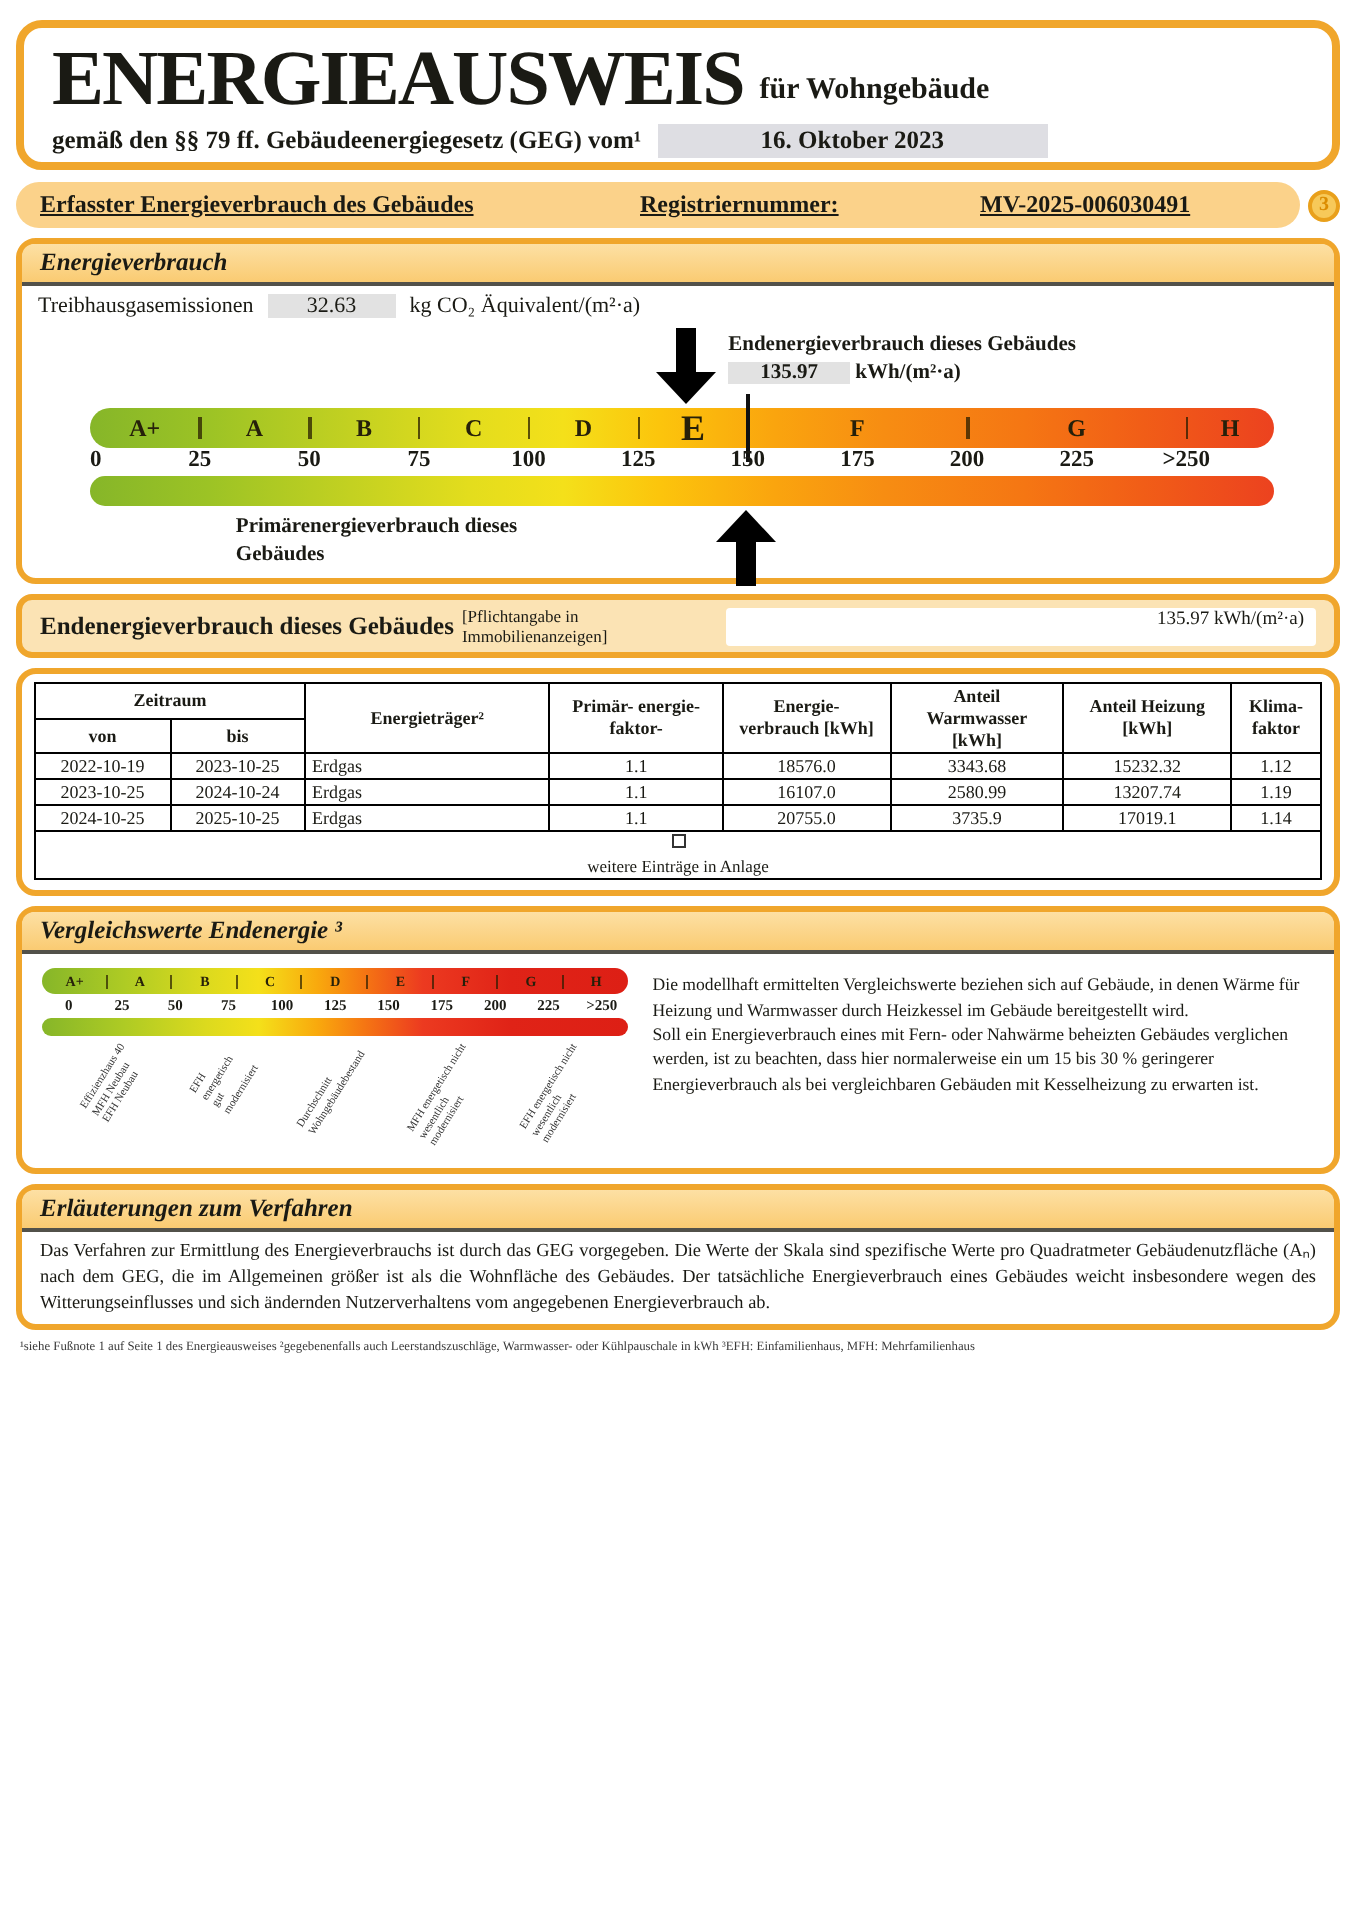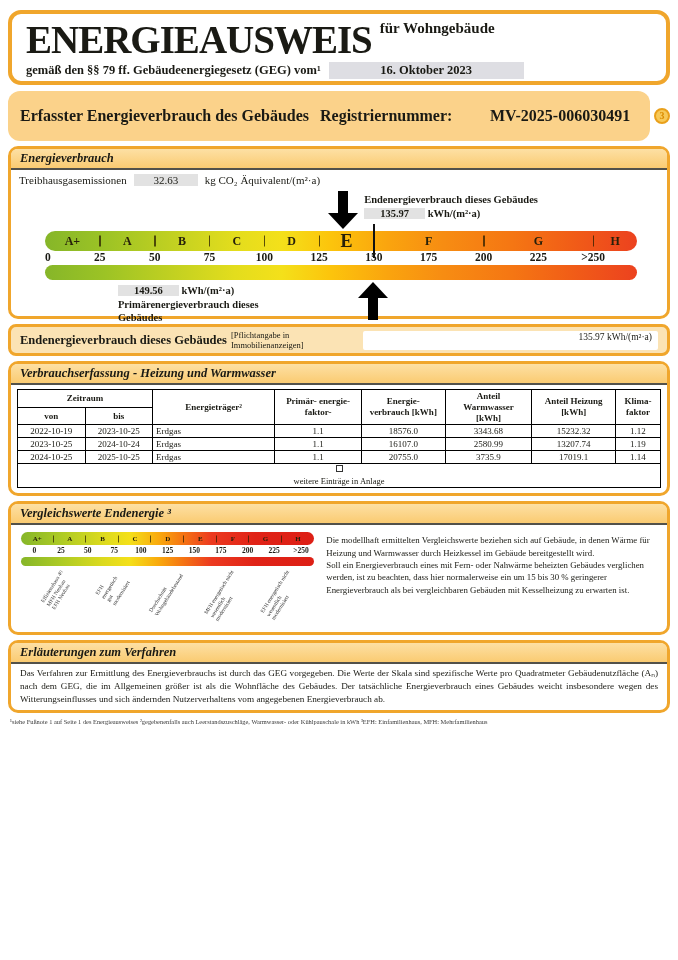--- a/index.html
+++ b/index.html
@@ -16,32 +16,32 @@
     background: linear-gradient(#FDE0A4, #FACB72);
     border-bottom: 2px solid #52514a;
     padding: 2px 9px; font-weight: bold; font-size: 12.5px;
     border-radius: 6px 6px 0 0;
     font-style: italic;
   }
   .grey { background:#E2E2E2; padding: 0 16px; }
 
   
   .title-box { border-width: 4px; border-radius: 13px; margin-top: 10px; padding: 6px 14px 8px; height: 75px; }
-  .title-row { display: flex; gap: 8px; }
+  .title-row { display: flex; align-items: flex-end; gap: 8px; }
   .main-title { font-size: 39px; font-weight: bold; letter-spacing: -1px; line-height: 1; }
   .sub-title { font-size: 15px; font-weight: bold; padding-bottom: 5px; }
   .law-row { margin-top: 3px; font-size: 12.5px; font-weight: bold; display:flex; align-items:center; }
   .date-box { background:#DEDEE3; width: 195px; text-align:center; margin-left: 8px; padding: 1px 0; }
 
   
   .reg-row { display:flex; align-items:center; margin: 6px 8px 0; }
   .reg-bar {
     flex: 1; background:#FBD априори;
-    background:#FBD28A; border-radius: 12px; padding: 16px 12px;
-    display:flex; align-items:center; font-weight:bold; font-size: 16px;
+    background:#FBD28A; border-radius: 12px; padding: 4px 12px;
+    display:flex; align-items:center; font-weight:bold; font-size: 12px; text-decoration: underline;
   }
   .reg-bar .sec { width: 300px; }
   .reg-bar .rlab { width: 170px; }
   .page-badge {
     width: 16px; height: 16px; margin-left: 4px; border-radius: 50%;
     background:#F7C959; border: 2px solid #E9A01B; color:#DB8C00;
     font-size: 10px; font-weight: bold; text-align:center; line-height: 12px;
   }
 
   
@@ -181,39 +181,34 @@
         <span style="left: 64.8148%;">175</span>
         <span style="left: 74.0741%;">200</span>
         <span style="left: 83.3333%;">225</span>
         <span style="left: 92.5926%;">&gt;250</span>
       </div>
     <div class="low-bar"></div>
     <div class="marker-up" style="left: 55.3926%;">
       <div class="head-up"></div>
       <div class="arr-shaft"></div>
       <div class="mlabel">
-        <div>
-          <span class="grey">149.56</span>
-          <span>kWh/(m²·a)</span>
-        </div>
         <div class="pre">Primärenergieverbrauch dieses
 Gebäudes</div>
       </div>
     </div>
   </div>
 </div>
 
 <div class="obox endbar">
   <b>Endenergieverbrauch dieses Gebäudes</b>
   <span class="note">[Pflichtangabe in Immobilienanzeigen]</span>
   <span class="white-box">135.97 kWh/(m²·a)</span>
 </div>
 
 <div class="obox">
-  <div class="band">Verbrauchserfassung - Heizung und Warmwasser</div>
   <table>
     <colgroup>
       <col style="width:10.5%">
         <col style="width:10.5%">
         <col style="width:19%">
         <col style="width:13.5%">
       <col style="width:13%">
         <col style="width:13.5%">
         <col style="width:13%">
         <col style="width:7%">

